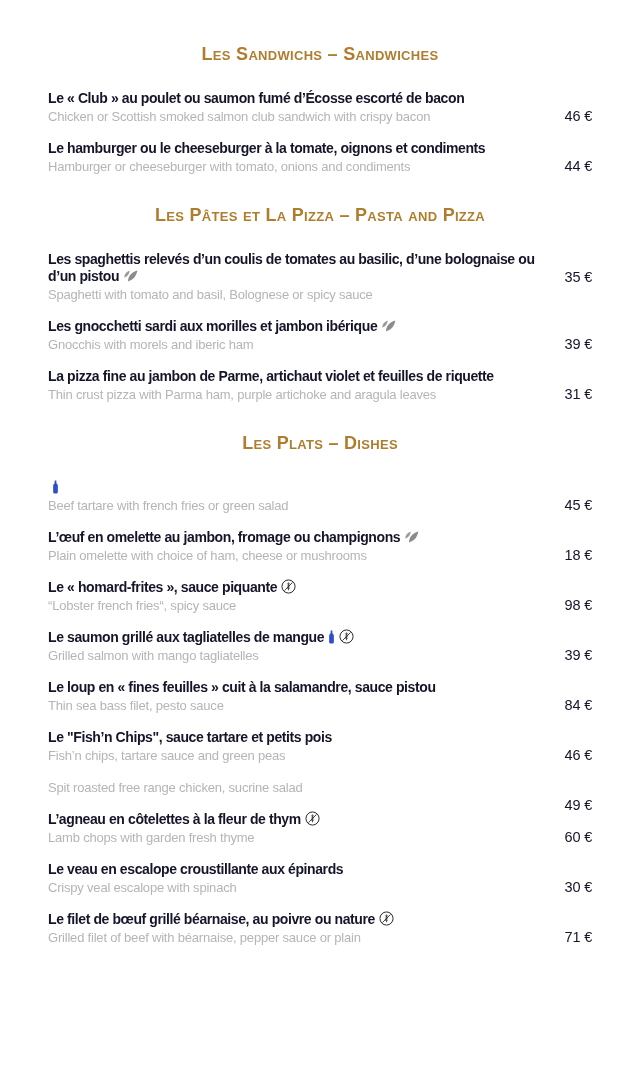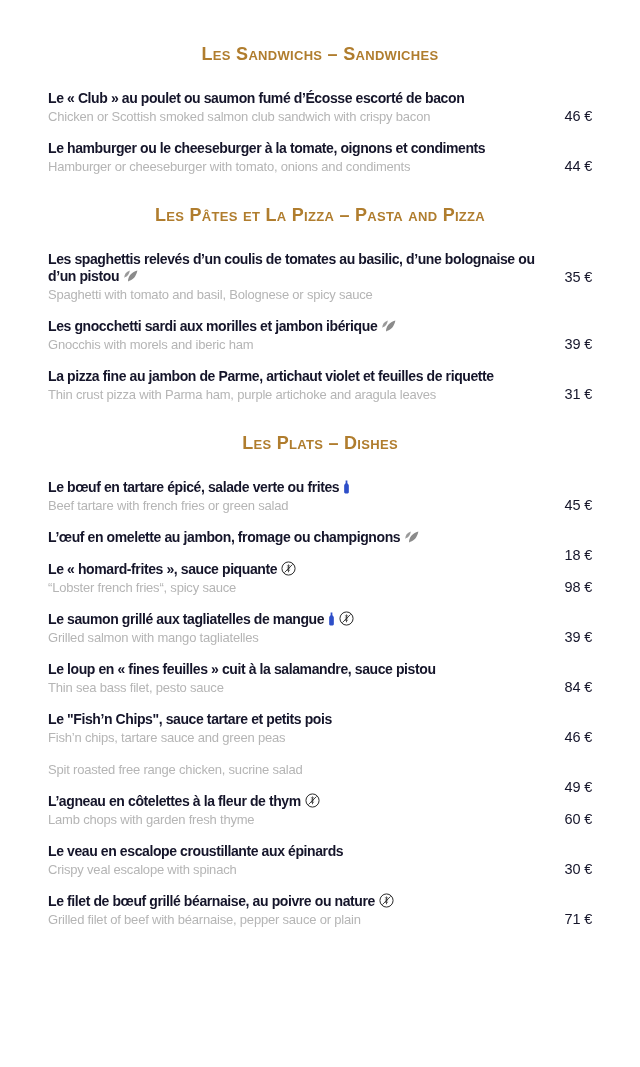--- a/index.html
+++ b/index.html
@@ -109,32 +109,33 @@
       <div class="item-title"><span>La pizza fine au jambon de Parme, artichaut violet et feuilles de riquette</span></div>
       <div class="item-subtitle">Thin crust pizza with Parma ham, purple artichoke and aragula leaves</div>
       <div class="item-price">31 €</div>
     </div>
   </div>
 
   <div class="section">
     <div class="section-heading">Les Plats – Dishes</div>
 
     <div class="menu-item">
-      <div class="item-title"><span>Le bœuf en tartare épicé, salade verte ou frites</span><span class="icn"><svg width="7" height="14" viewBox="0 0 10 24">
+      <div class="item-title"><span class="icn"><svg width="7" height="14" viewBox="0 0 10 24">
               <path d="M3.5 1 h3 v4 c0 1.4 2.5 2.2 2.5 4.5 V21 a2 2 0 0 1 -2 2 h-4 a2 2 0 0 1 -2 -2 V9.5 C1 7.2 3.5 6.4 3.5 5 Z" fill="#2d4ec8"></path>
             </svg></span></div>
       <div class="item-subtitle">Beef tartare with french fries or green salad</div>
       <div class="item-price">45 €</div>
     </div>
 
     <div class="menu-item">
       <div class="item-title"><span>L’œuf en omelette au jambon, fromage ou champignons</span><span class="icn"><svg width="15" height="14" viewBox="0 0 24 22">
               <path d="M8 20 C8 11 13 5 23 2 C21 12 16 17 9 19 Z" fill="#8b8b8b"></path>
               <path d="M2 14 C2 8 5 4 11 2 C10 8 7 12 3 13 Z" fill="#9a9a9a"></path>
             </svg></span></div>
+      <div class="item-subtitle">Plain omelette with choice of ham, cheese or mushrooms</div>
       <div class="item-price">18 €</div>
     </div>
 
     <div class="menu-item">
       <div class="item-title"><span>Le « homard-frites », sauce piquante</span><span class="icn"><svg width="15" height="15" viewBox="0 0 24 24">
               <circle cx="12" cy="12" r="10.5" fill="none" stroke="#2a2a2a" stroke-width="1.6"></circle>
               <path d="M12 5.5 V18" stroke="#2a2a2a" stroke-width="1.2" fill="none"></path>
               <path d="M12 9 L9.4 7 M12 9 L14.6 7 M12 12.5 L9.4 10.5 M12 12.5 L14.6 10.5 M12 16 L9.4 14 M12 16 L14.6 14" stroke="#2a2a2a" stroke-width="1.1" fill="none"></path>
               <path d="M5.5 18.5 L18.5 5.5" stroke="#2a2a2a" stroke-width="1.4"></path>
             </svg></span></div>

